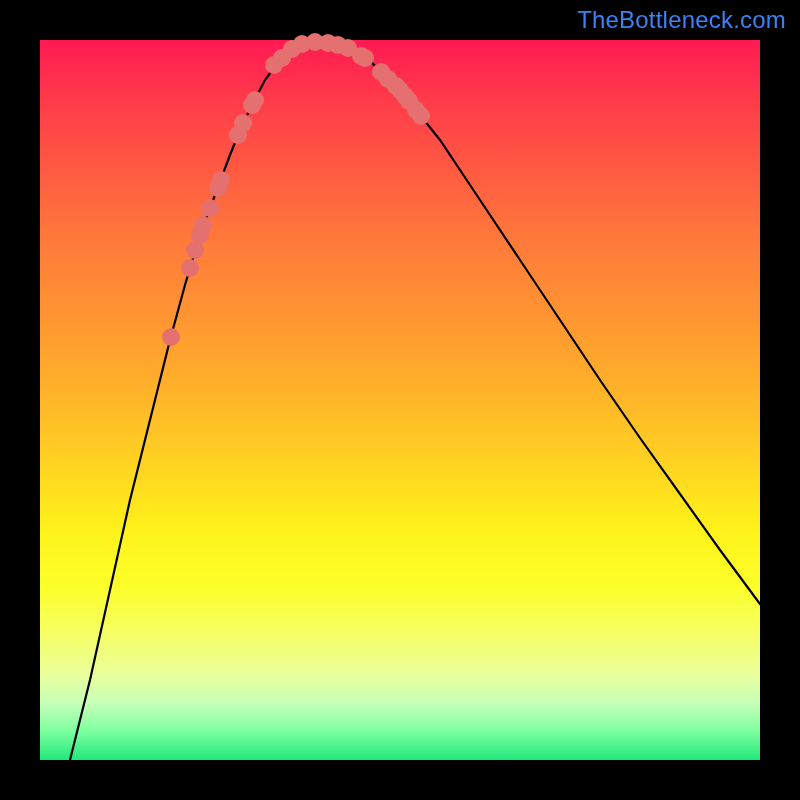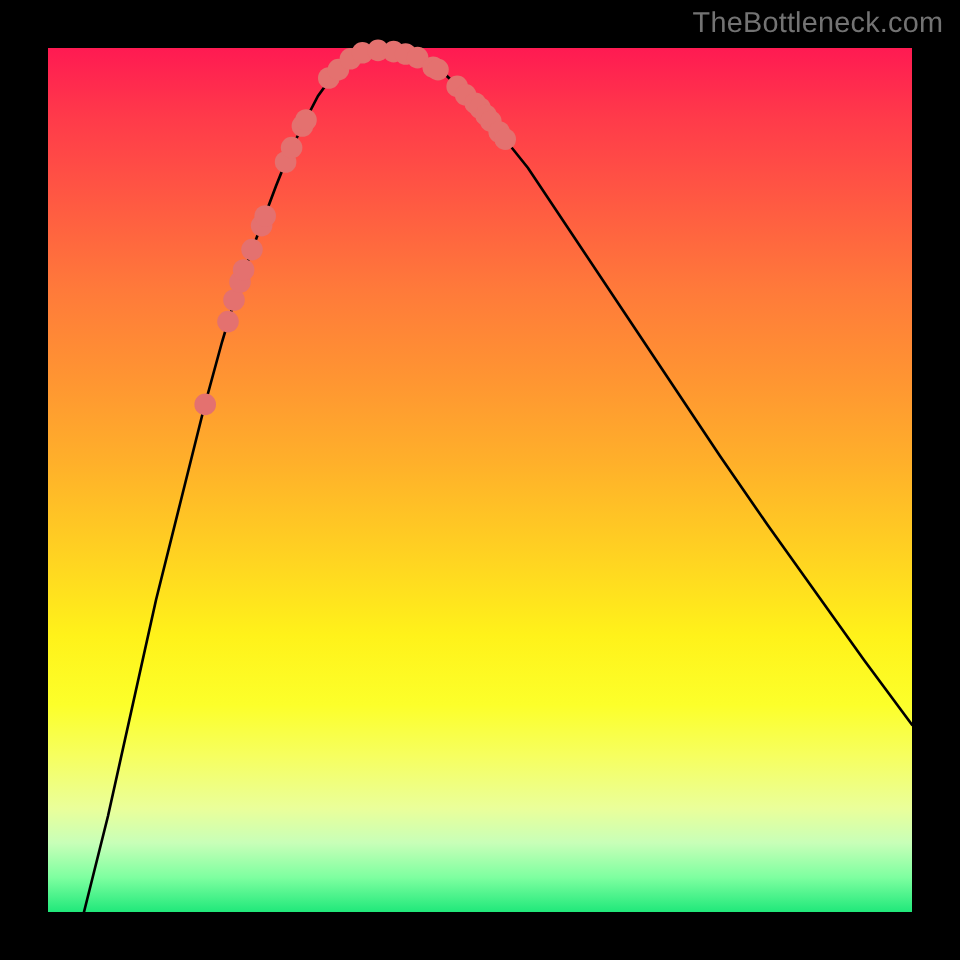--- a/index.html
+++ b/index.html
@@ -39,21 +39,21 @@
       #eaff9a 88%,
       #c8ffb8 92%,
       #7effa0 96%,
       #20e87a 100%
     );
   }
   .watermark {
     position: absolute;
     top: 6px;
     right: 14px;
-    color: #737373;
+    color: #3b82f6;
     font-size: 24px;
     font-weight: 500;
     letter-spacing: 0.2px;
     user-select: none;
   }
   svg.curve {
     position: absolute;
     top: 0;
     left: 0;
     width: 720px;

